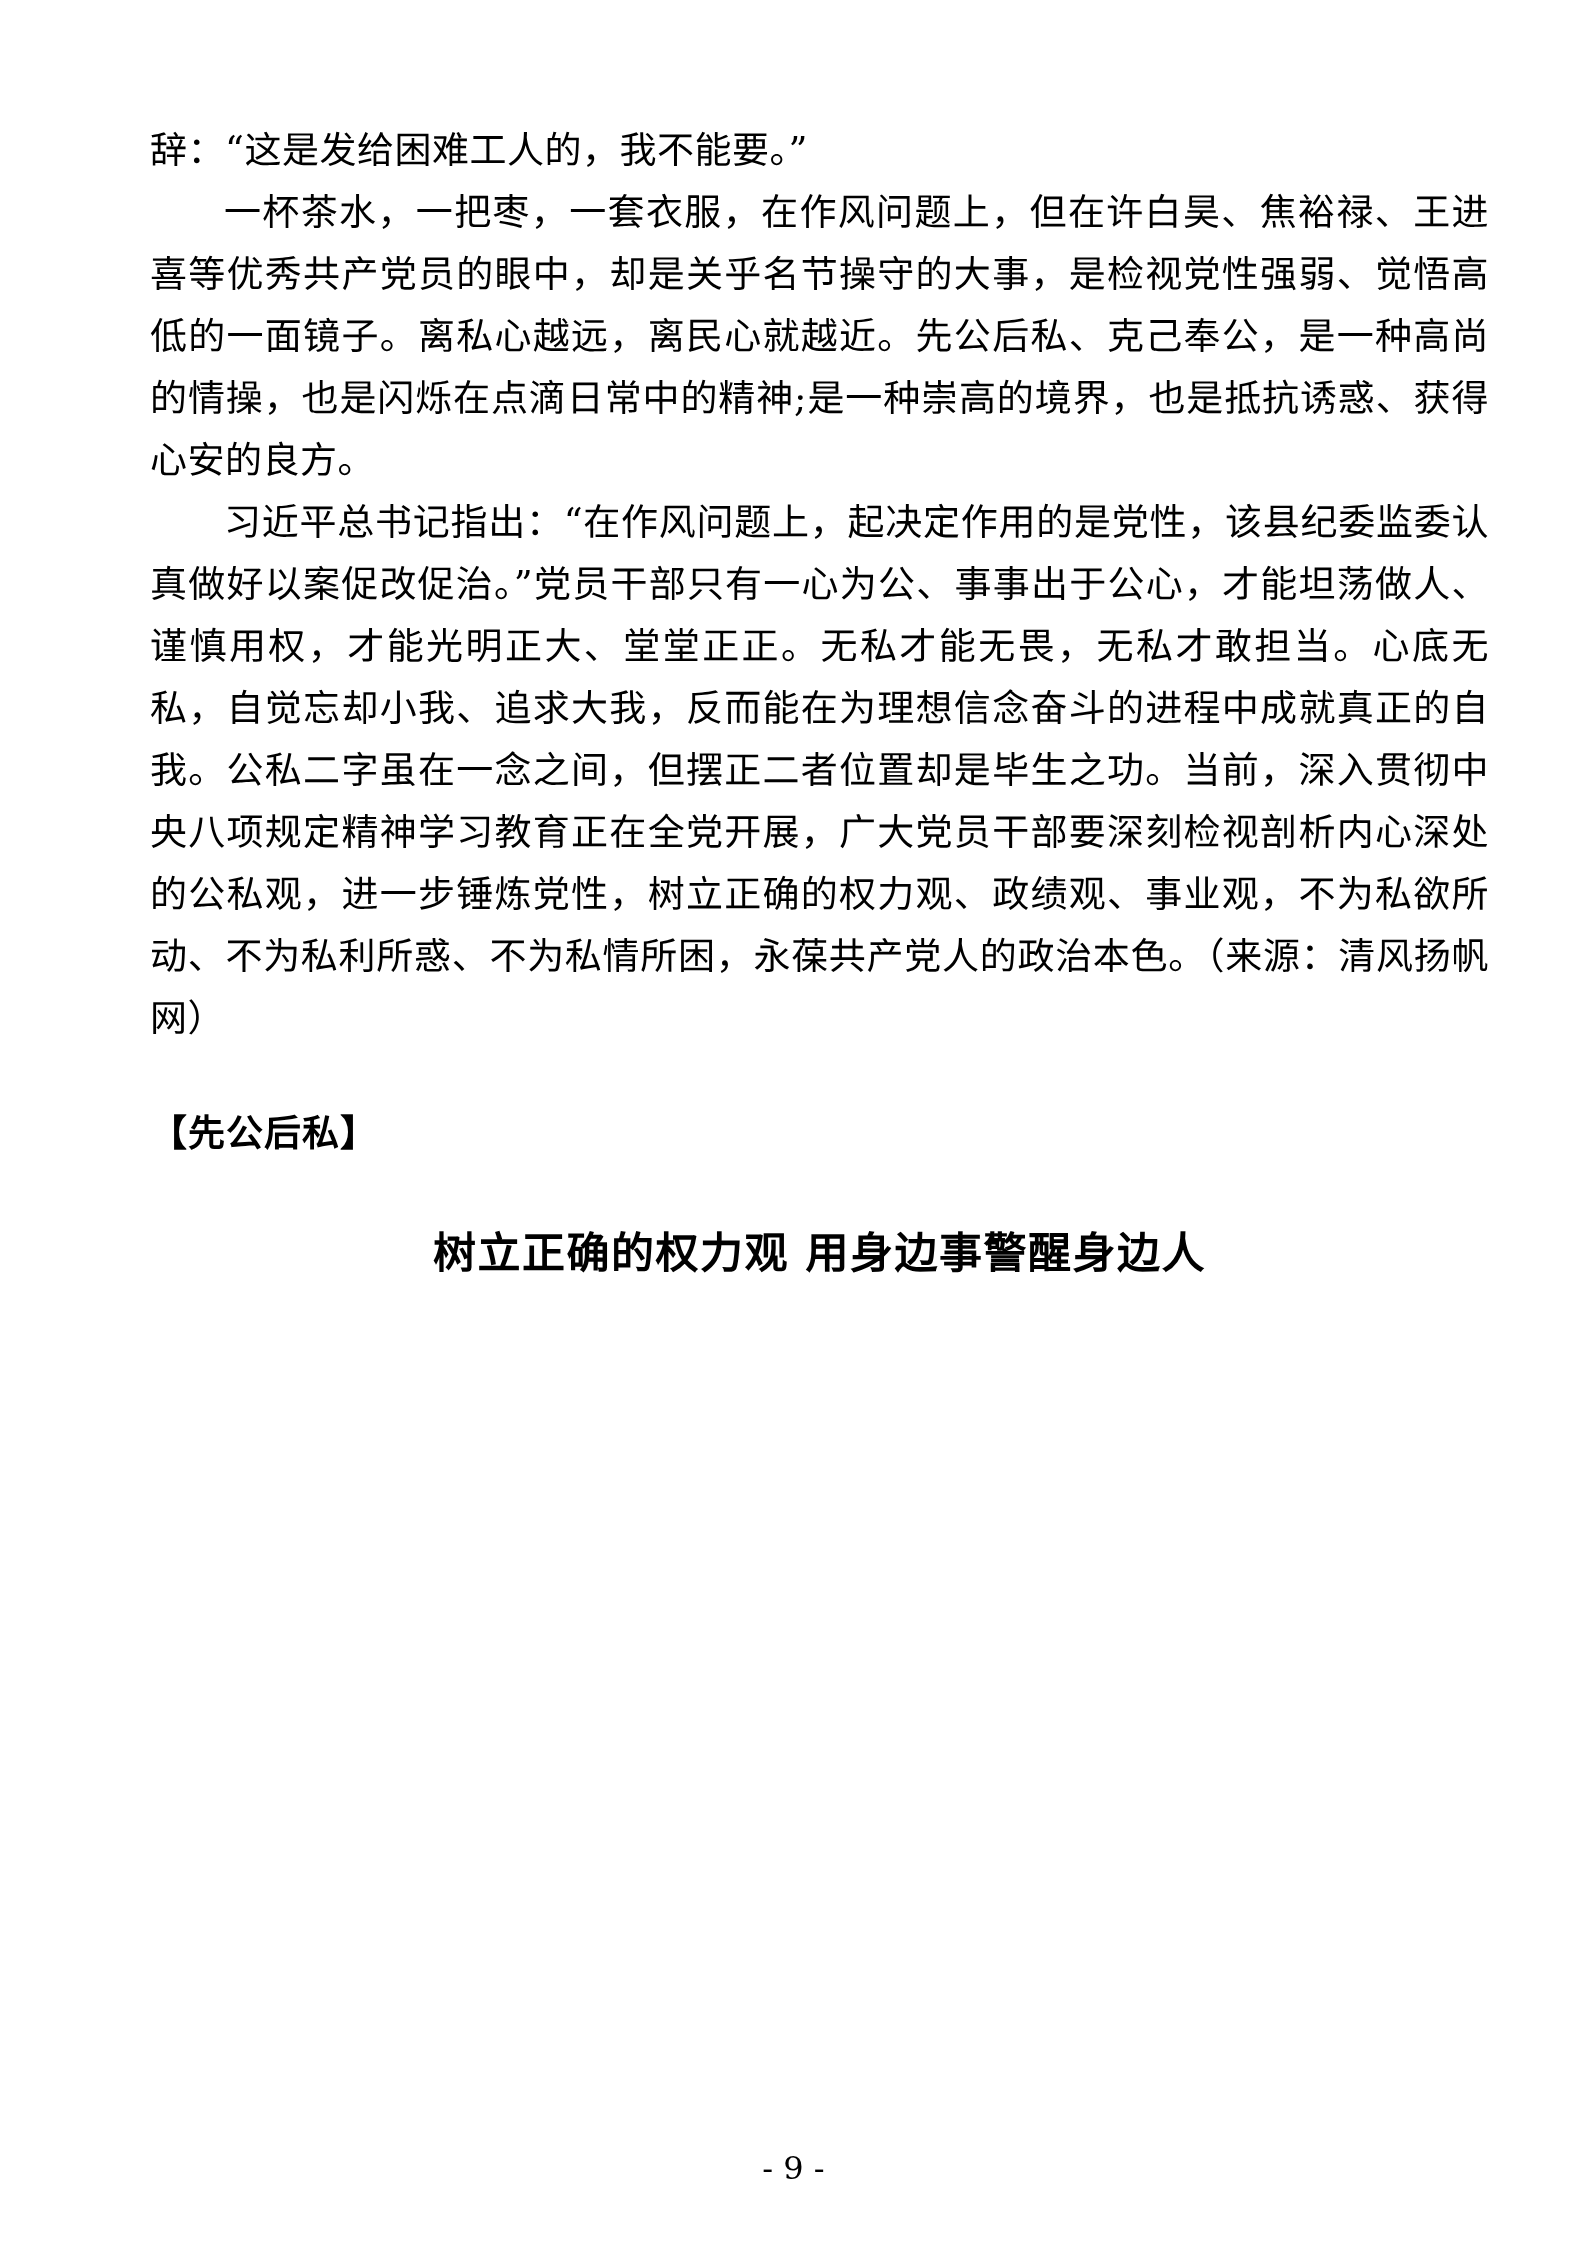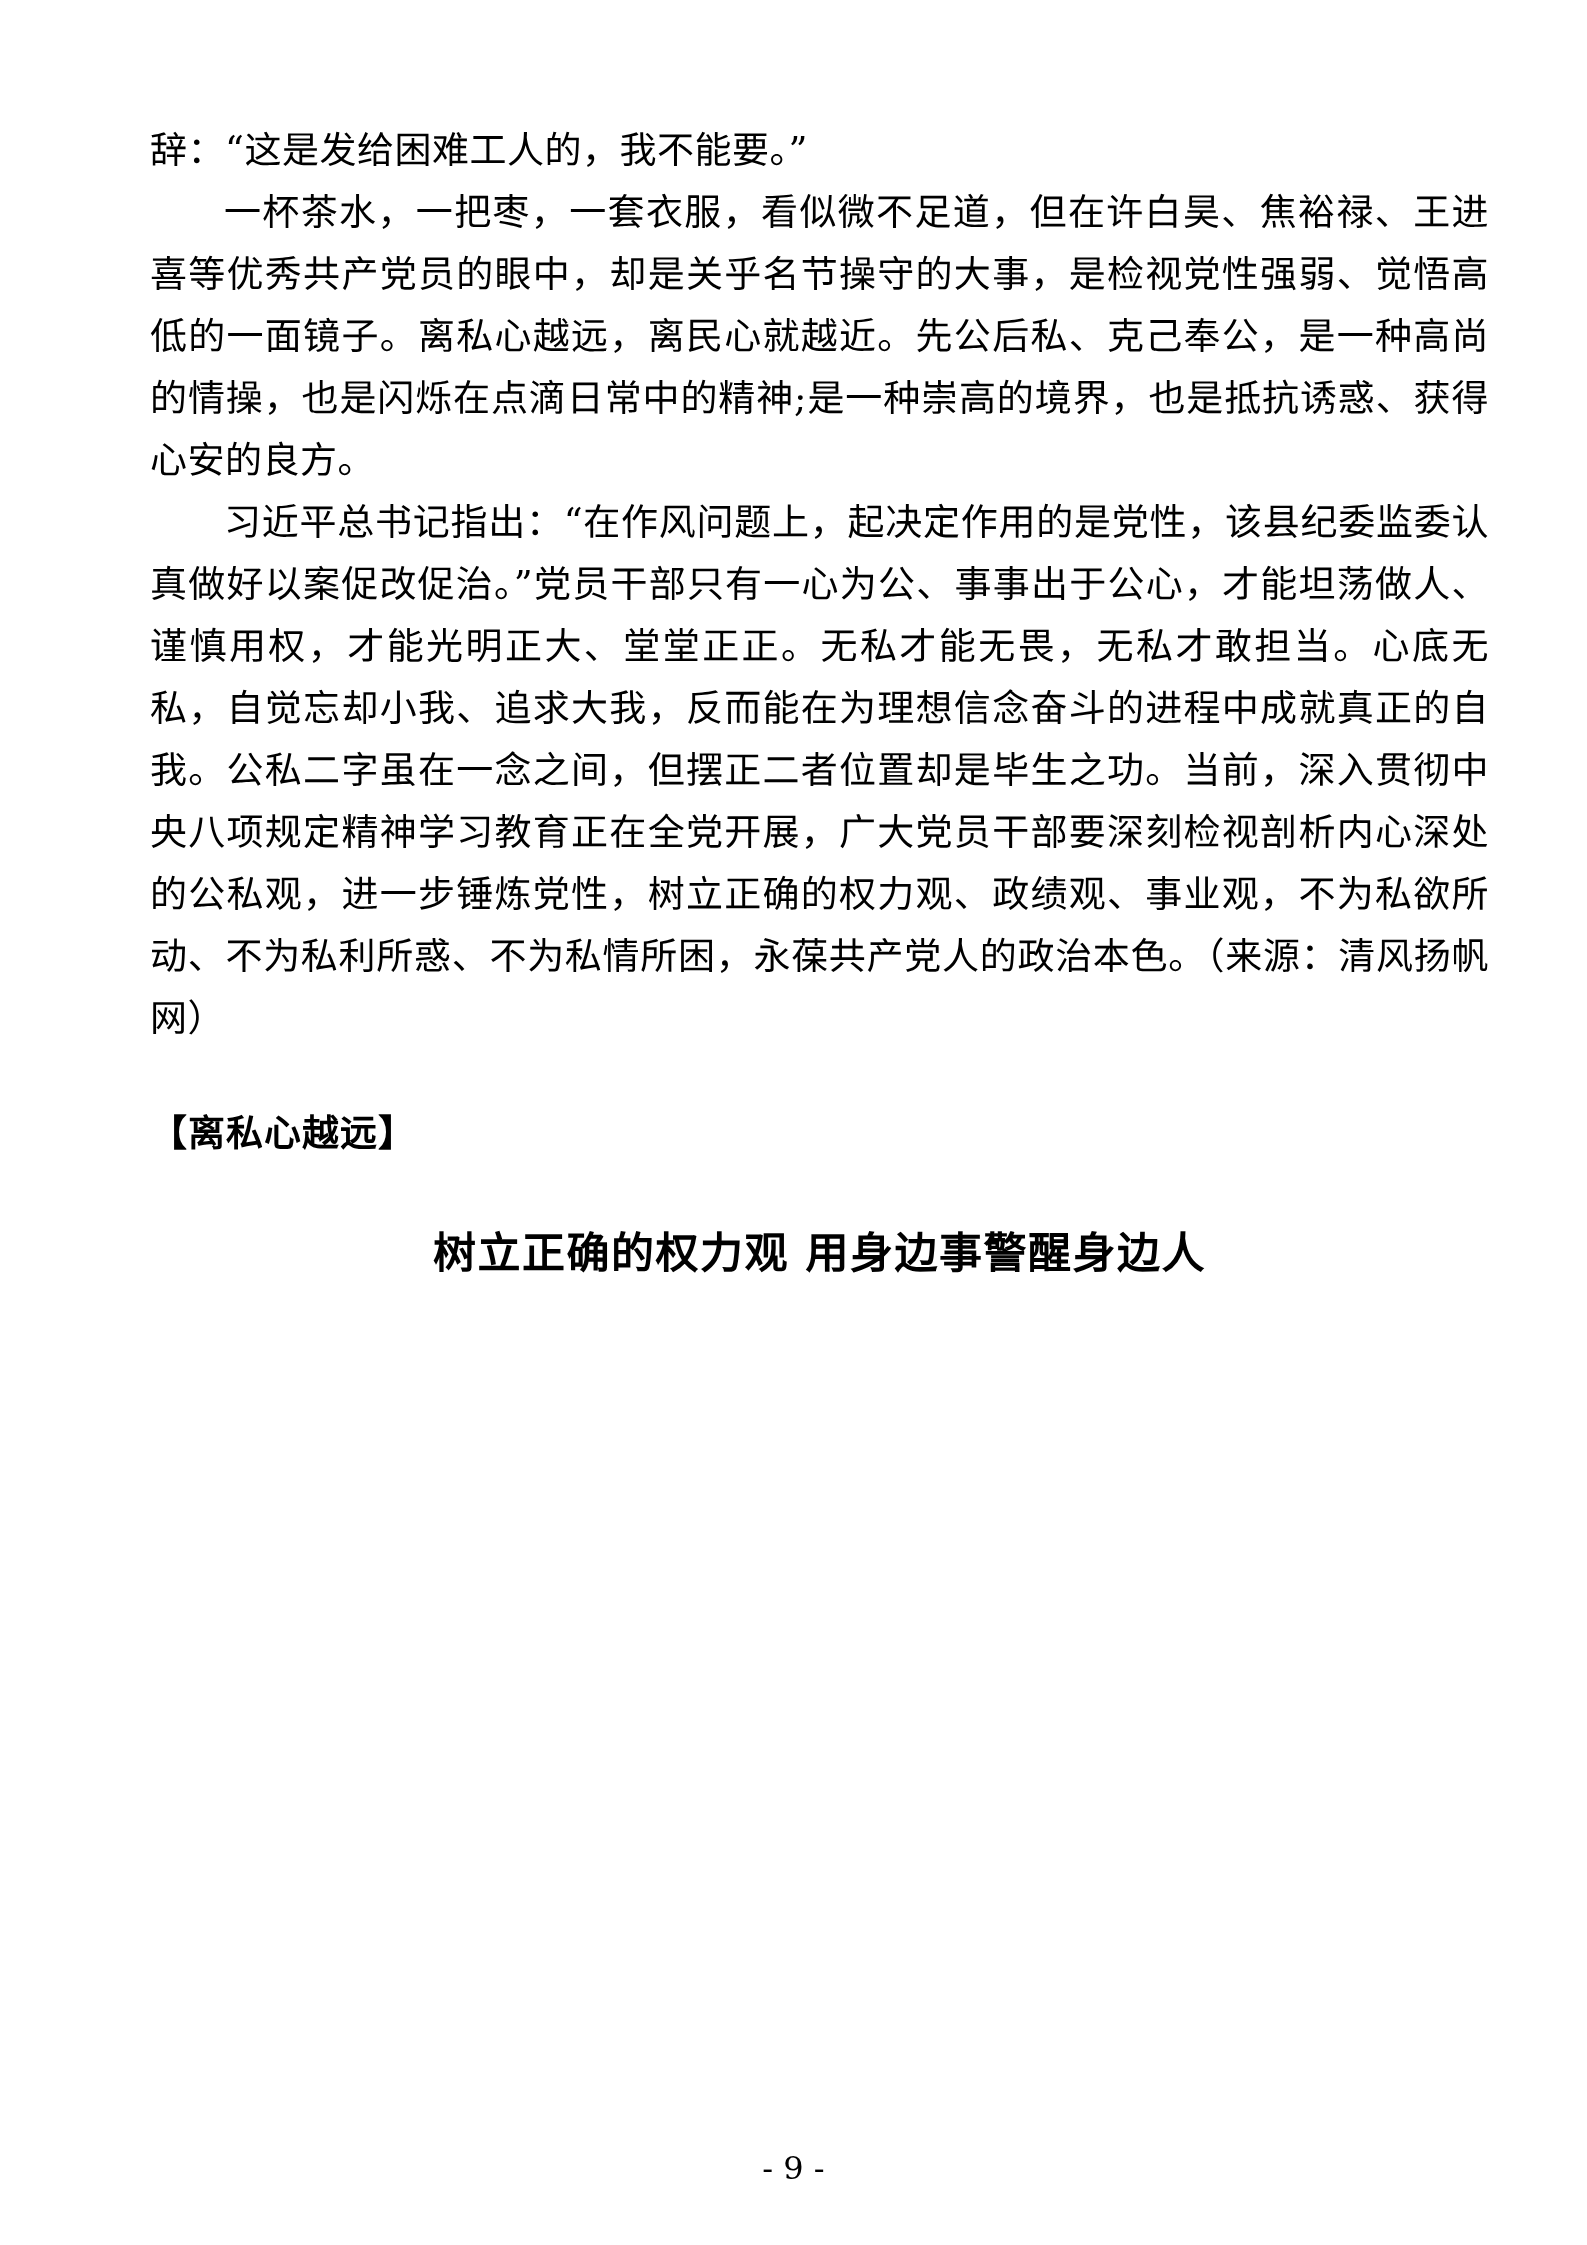--- a/index.html
+++ b/index.html
@@ -68,23 +68,23 @@
     font-family: "DejaVu Serif", "Liberation Serif", serif;
   }
 </style>
 </head>
 <body>
 
 <div class="page">
 
   <div class="body-text">
     <p class="para noindent">辞：“这是发给困难工人的，我不能要。”</p>
-    <p class="para">一杯茶水，一把枣，一套衣服，看似微不足道，但在许白昊、焦裕禄、王进喜等优秀共产党员的眼中，却是关乎名节操守的大事，是检视党性强弱、觉悟高低的一面镜子。离私心越远，离民心就越近。先公后私、克己奉公，是一种高尚的情操，也是闪烁在点滴日常中的精神;是一种崇高的境界，也是抵抗诱惑、获得心安的良方。</p>
+    <p class="para">一杯茶水，一把枣，一套衣服，在作风问题上，但在许白昊、焦裕禄、王进喜等优秀共产党员的眼中，却是关乎名节操守的大事，是检视党性强弱、觉悟高低的一面镜子。离私心越远，离民心就越近。先公后私、克己奉公，是一种高尚的情操，也是闪烁在点滴日常中的精神;是一种崇高的境界，也是抵抗诱惑、获得心安的良方。</p>
     <p class="para">习近平总书记指出：“在作风问题上，起决定作用的是党性，该县纪委监委认真做好以案促改促治。”党员干部只有一心为公、事事出于公心，才能坦荡做人、谨慎用权，才能光明正大、堂堂正正。无私才能无畏，无私才敢担当。心底无私，自觉忘却小我、追求大我，反而能在为理想信念奋斗的进程中成就真正的自我。公私二字虽在一念之间，但摆正二者位置却是毕生之功。当前，深入贯彻中央八项规定精神学习教育正在全党开展，广大党员干部要深刻检视剖析内心深处的公私观，进一步锤炼党性，树立正确的权力观、政绩观、事业观，不为私欲所动、不为私利所惑、不为私情所困，永葆共产党人的政治本色。（来源：清风扬帆网）</p>
   </div>
 
-  <div class="section-tag">【离私心越远】</div>
+  <div class="section-tag">【先公后私】</div>
 
   <h1 class="article-title">树立正确的权力观 用身边事警醒身边人</h1>
 
 
   <div class="page-number">- 9 -</div>
 </div>
 
 </body></html>

